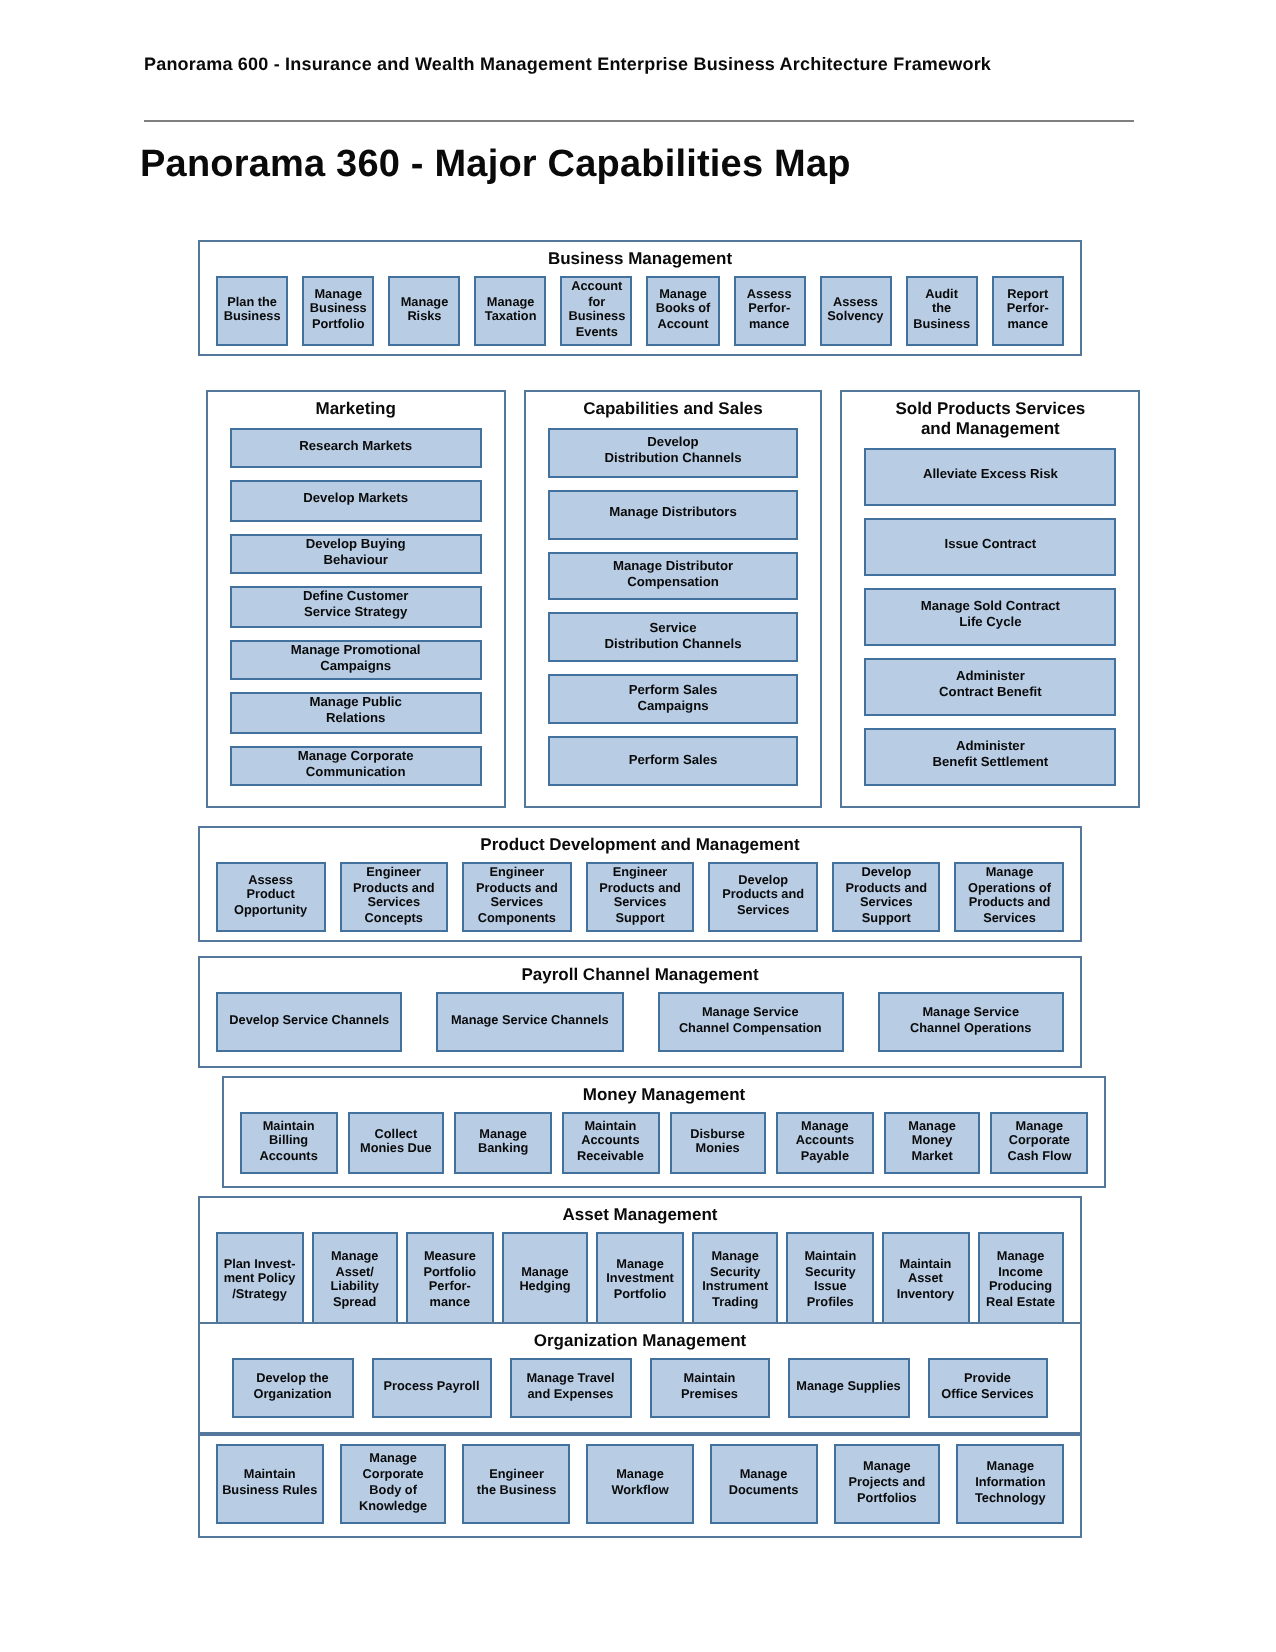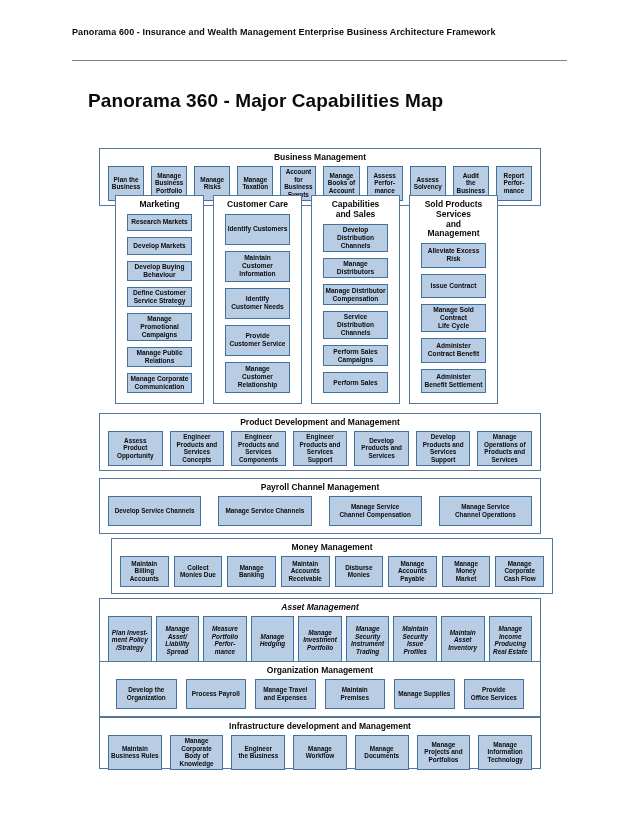--- a/index.html
+++ b/index.html
@@ -16,21 +16,21 @@
   }
   .doc-header{
     position:absolute;left:72px;top:27px;width:500px;
     font-size:9px;font-weight:bold;letter-spacing:.1px;
   }
   .rule{
     position:absolute;left:72px;top:60px;width:495px;height:1px;
     background:#7f7f7f;border:none;margin:0;
   }
   .doc-title{
-    position:absolute;left:70px;top:72px;margin:18px;
+    position:absolute;left:70px;top:72px;margin:0;
     font-size:19px;font-weight:bold;letter-spacing:.1px;
   }
   .section{
     position:absolute;left:99px;width:442px;box-sizing:border-box;
     border:1px solid var(--container-border);background:#fff;
     display:flex;flex-direction:column;padding:3px 6px 0 6px;
   }
   .section-title{
     text-align:center;font-weight:bold;font-size:8.5px;line-height:1.15;
     white-space:pre-line;flex:0 0 auto;padding:1px 0 2px 0;
@@ -39,37 +39,37 @@
     flex:1;display:flex;align-items:stretch;gap:7px;
     padding:1px 2px 6px 2px;
   }
   .cap-box{
     flex:1;background:var(--box-fill);border:1px solid var(--box-border);
     display:flex;align-items:center;justify-content:center;text-align:center;
     font-size:6.4px;font-weight:bold;line-height:1.22;white-space:pre-line;
     padding:1px;box-sizing:border-box;
   }
   
-  .sec-business{top:120px;height:58px;margin-top:28px;}
+  .sec-business{top:120px;height:58px;}
   .sec-business .box-row{gap:7px;}
   .sec-product-development{top:413px;height:58px;}
   .sec-product-development .box-row{gap:7px;}
   .sec-service-channel{top:478px;height:56px;}
   .sec-service-channel .box-row{gap:17px;padding-bottom:7px;}
   .sec-money{top:538px;height:56px;margin-left:12px;}
   .sec-money .box-row{gap:5px;}
-  .sec-asset{top:598px;height:74px;font-style:italic;}
+  .sec-asset{top:598px;height:74px;}
   .sec-asset .box-row{gap:4px;}
   .sec-organization{top:661px;height:56px;}
   .sec-organization .box-row{gap:9px;padding-left:10px;padding-right:10px;padding-bottom:7px;}
   .sec-infrastructure{top:717px;height:52px;}
   .sec-infrastructure .box-row{gap:8px;}
   
   .columns-row{
-    position:absolute;left:115px;top:195px;width:383px;height:209px;
+    position:absolute;left:103px;top:195px;width:467px;height:209px;
     display:flex;gap:9px;
   }
   .col{
     flex:1;box-sizing:border-box;border:1px solid var(--container-border);
     background:#fff;display:flex;flex-direction:column;padding:4px 11px 10px 11px;
   }
   .col .section-title{padding:0 0 4px 0;}
   .col-boxes{flex:1;display:flex;flex-direction:column;gap:6px;}
   .col .cap-box{font-size:6.6px;}
 </style>
@@ -124,34 +124,20 @@
 Service Strategy</div>
         <div class="cap-box">Manage Promotional
 Campaigns</div>
         <div class="cap-box">Manage Public
 Relations</div>
         <div class="cap-box">Manage Corporate
 Communication</div>
       </div>
     </div>
     <div class="col">
-      <div class="section-title">Customer Care</div>
-      <div class="col-boxes">
-        <div class="cap-box">Identify Customers</div>
-        <div class="cap-box">Maintain
-Customer Information</div>
-        <div class="cap-box">Identify
-Customer Needs</div>
-        <div class="cap-box">Provide
-Customer Service</div>
-        <div class="cap-box">Manage
-Customer Relationship</div>
-      </div>
-    </div>
-    <div class="col">
       <div class="section-title">Capabilities and Sales</div>
       <div class="col-boxes">
         <div class="cap-box">Develop
 Distribution Channels</div>
         <div class="cap-box">Manage Distributors</div>
         <div class="cap-box">Manage Distributor
 Compensation</div>
         <div class="cap-box">Service
 Distribution Channels</div>
         <div class="cap-box">Perform Sales
@@ -287,21 +273,20 @@
       <div class="cap-box">Manage Travel
 and Expenses</div>
       <div class="cap-box">Maintain
 Premises</div>
       <div class="cap-box">Manage Supplies</div>
       <div class="cap-box">Provide
 Office Services</div>
     </div>
   </div>
 <div class="section sec-infrastructure">
-    <div class="section-title">Infrastructure development and Management</div>
     <div class="box-row">
       <div class="cap-box">Maintain
 Business Rules</div>
       <div class="cap-box">Manage
 Corporate
 Body of
 Knowledge</div>
       <div class="cap-box">Engineer
 the Business</div>
       <div class="cap-box">Manage

